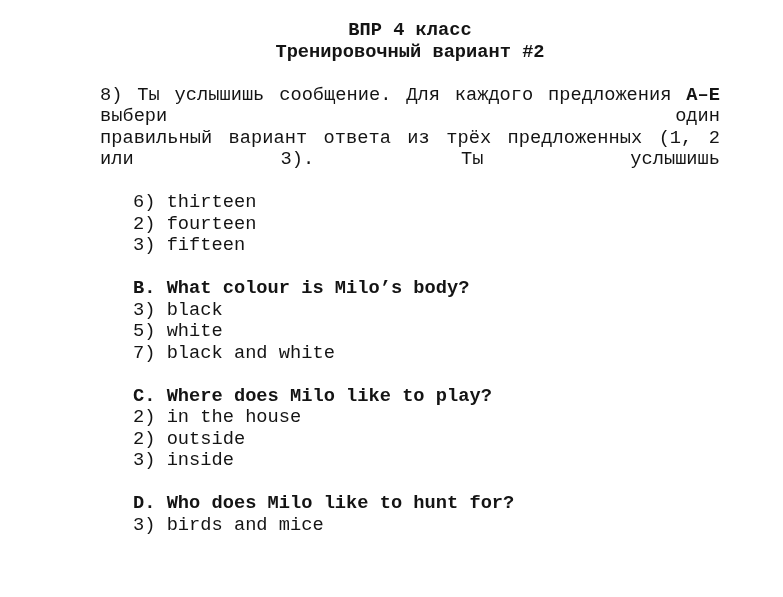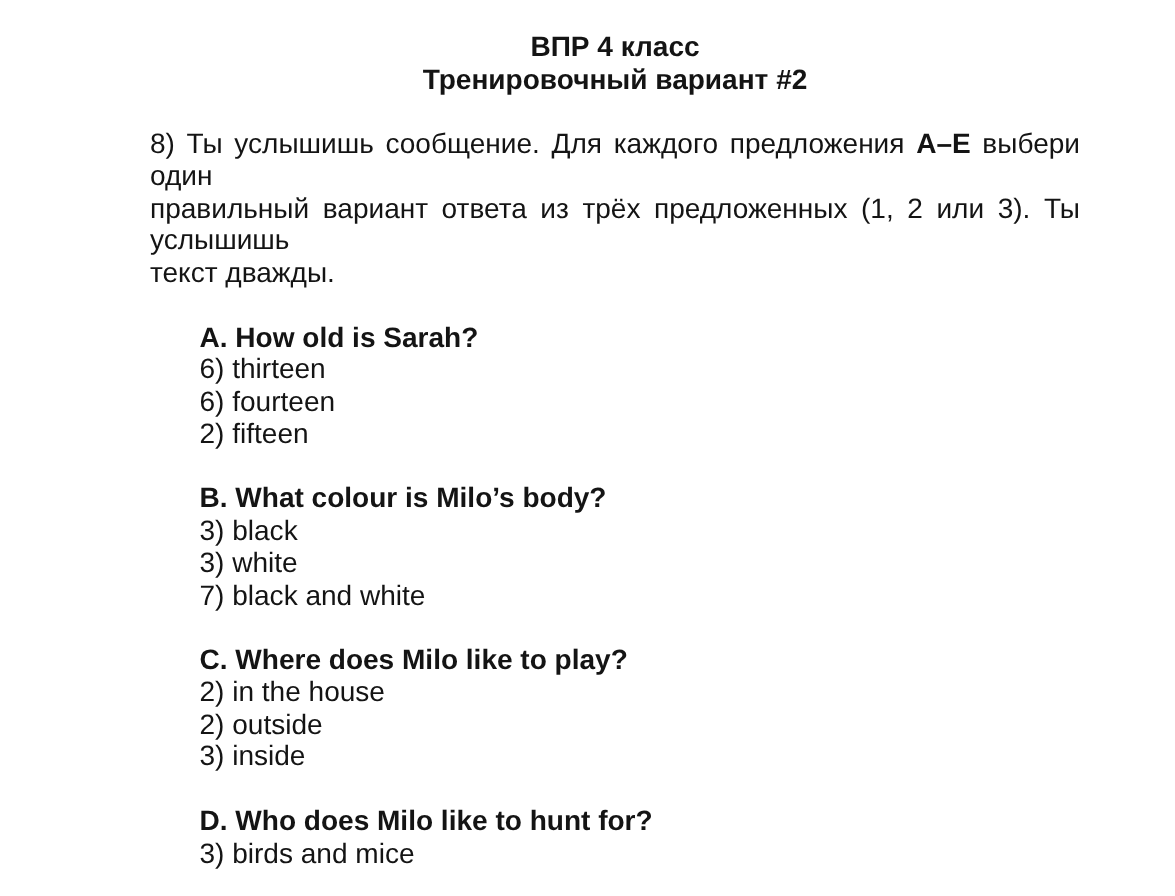--- a/index.html
+++ b/index.html
@@ -8,21 +8,21 @@
     background: #ffffff;
   }
   .page {
     position: relative;
     width: 783px;
     height: 597px;
     box-sizing: border-box;
     padding: 20px 63px 0 100px;
     background: #ffffff;
     color: #141414;
-    font-family: Liberation Sans, sans-serif;
+    font-family: Liberation Mono, monospace;
     font-size: 18.7px;
     line-height: 21.5px;
     overflow: hidden;
   }
   .doc-title {
     text-align: center;
     font-weight: 700;
   }
   .intro {
     margin-top: 21.5px;
@@ -48,36 +48,34 @@
 <div class="page">
 
   <header class="doc-title">
     <div>ВПР 4 класс</div>
     <div>Тренировочный вариант #2</div>
   </header>
 
   <section class="intro">
     <div class="jline"><span>8) Ты услышишь сообщение. Для каждого предложения </span><span class="b">A–E</span><span> выбери один</span></div>
     <div class="jline">правильный вариант ответа из трёх предложенных (1, 2 или 3). Ты услышишь</div>
-    <div>текст дважды.</div>
   </section>
 
   <section>
 
     <div class="q-block">
-      <div class="q-head">A. How old is Sarah?</div>
       <div>6) thirteen</div>
-      <div>6) fourteen</div>
-      <div>2) fifteen</div>
+      <div>2) fourteen</div>
+      <div>3) fifteen</div>
     </div>
 
     <div class="q-block">
       <div class="q-head">B. What colour is Milo’s body?</div>
       <div>3) black</div>
-      <div>3) white</div>
+      <div>5) white</div>
       <div>7) black and white</div>
     </div>
 
     <div class="q-block">
       <div class="q-head">C. Where does Milo like to play?</div>
       <div>2) in the house</div>
       <div>2) outside</div>
       <div>3) inside</div>
     </div>
 

